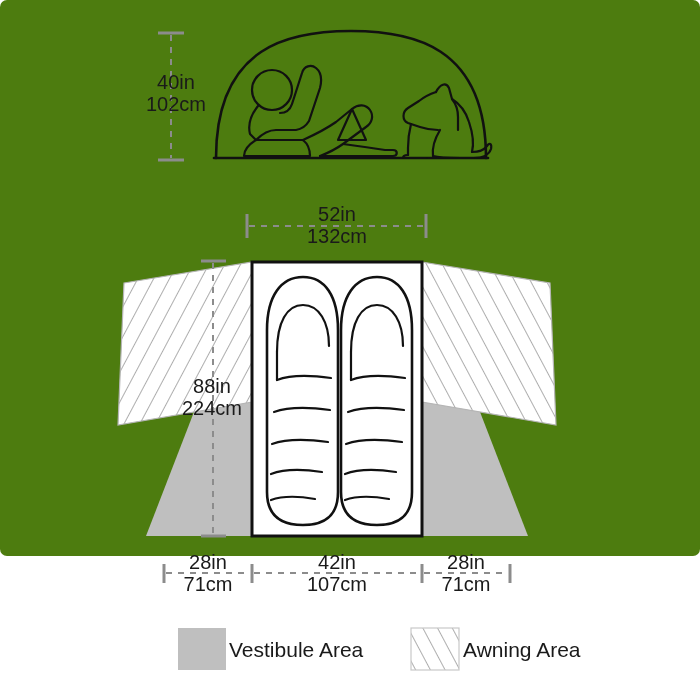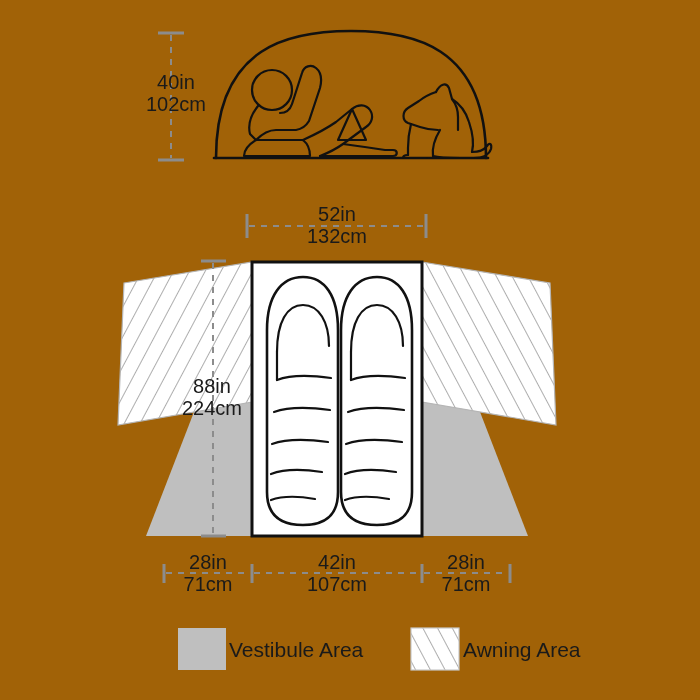--- a/index.html
+++ b/index.html
@@ -10,22 +10,23 @@
   }
   body {
     width: 700px;
     height: 700px;
     font-family: "Liberation Sans", sans-serif;
     overflow: hidden;
   }
   #stage {
     position: relative;
     width: 700px;
-    height: 700px;
-    background: #a16207;
+    height: 556px;
+    background: #4d7c0f;
+    border-radius: 7px;
   }
   svg#diagram {
     display: block;
     width: 700px;
     height: 700px;
   }
   .dim-text {
     font-family: "Liberation Sans", sans-serif;
     font-size: 20px;
     fill: #1a1a1a;

